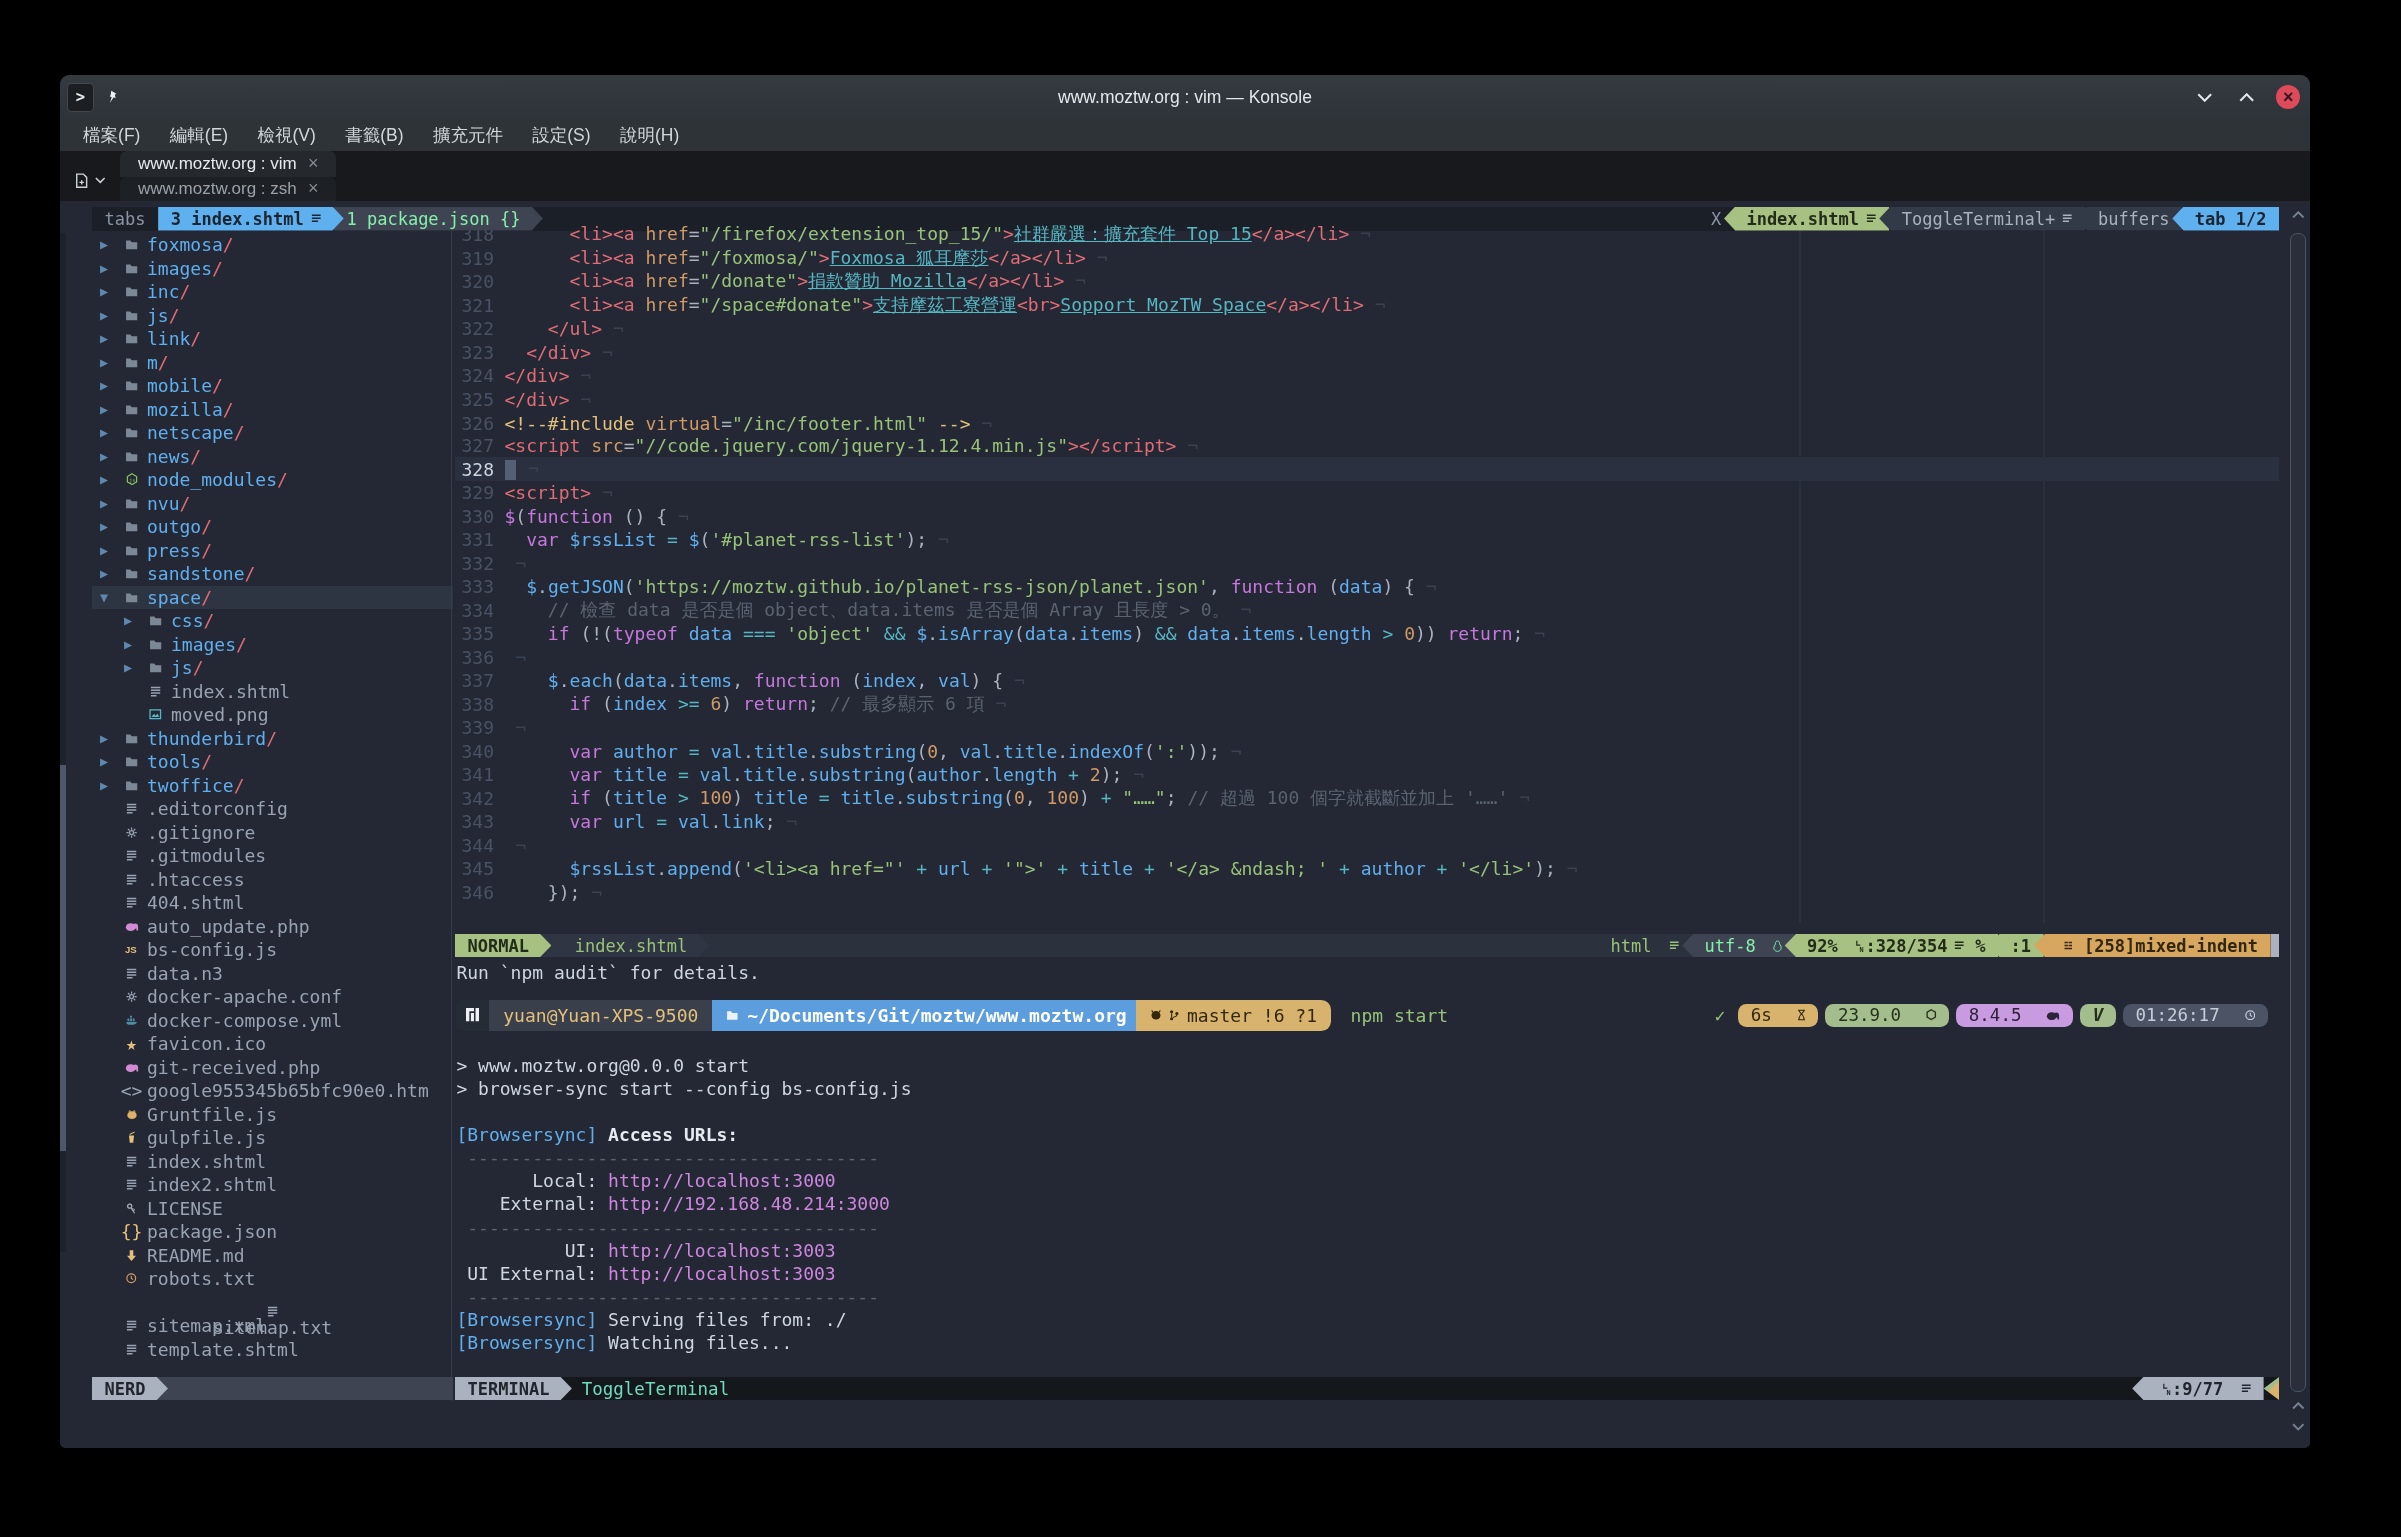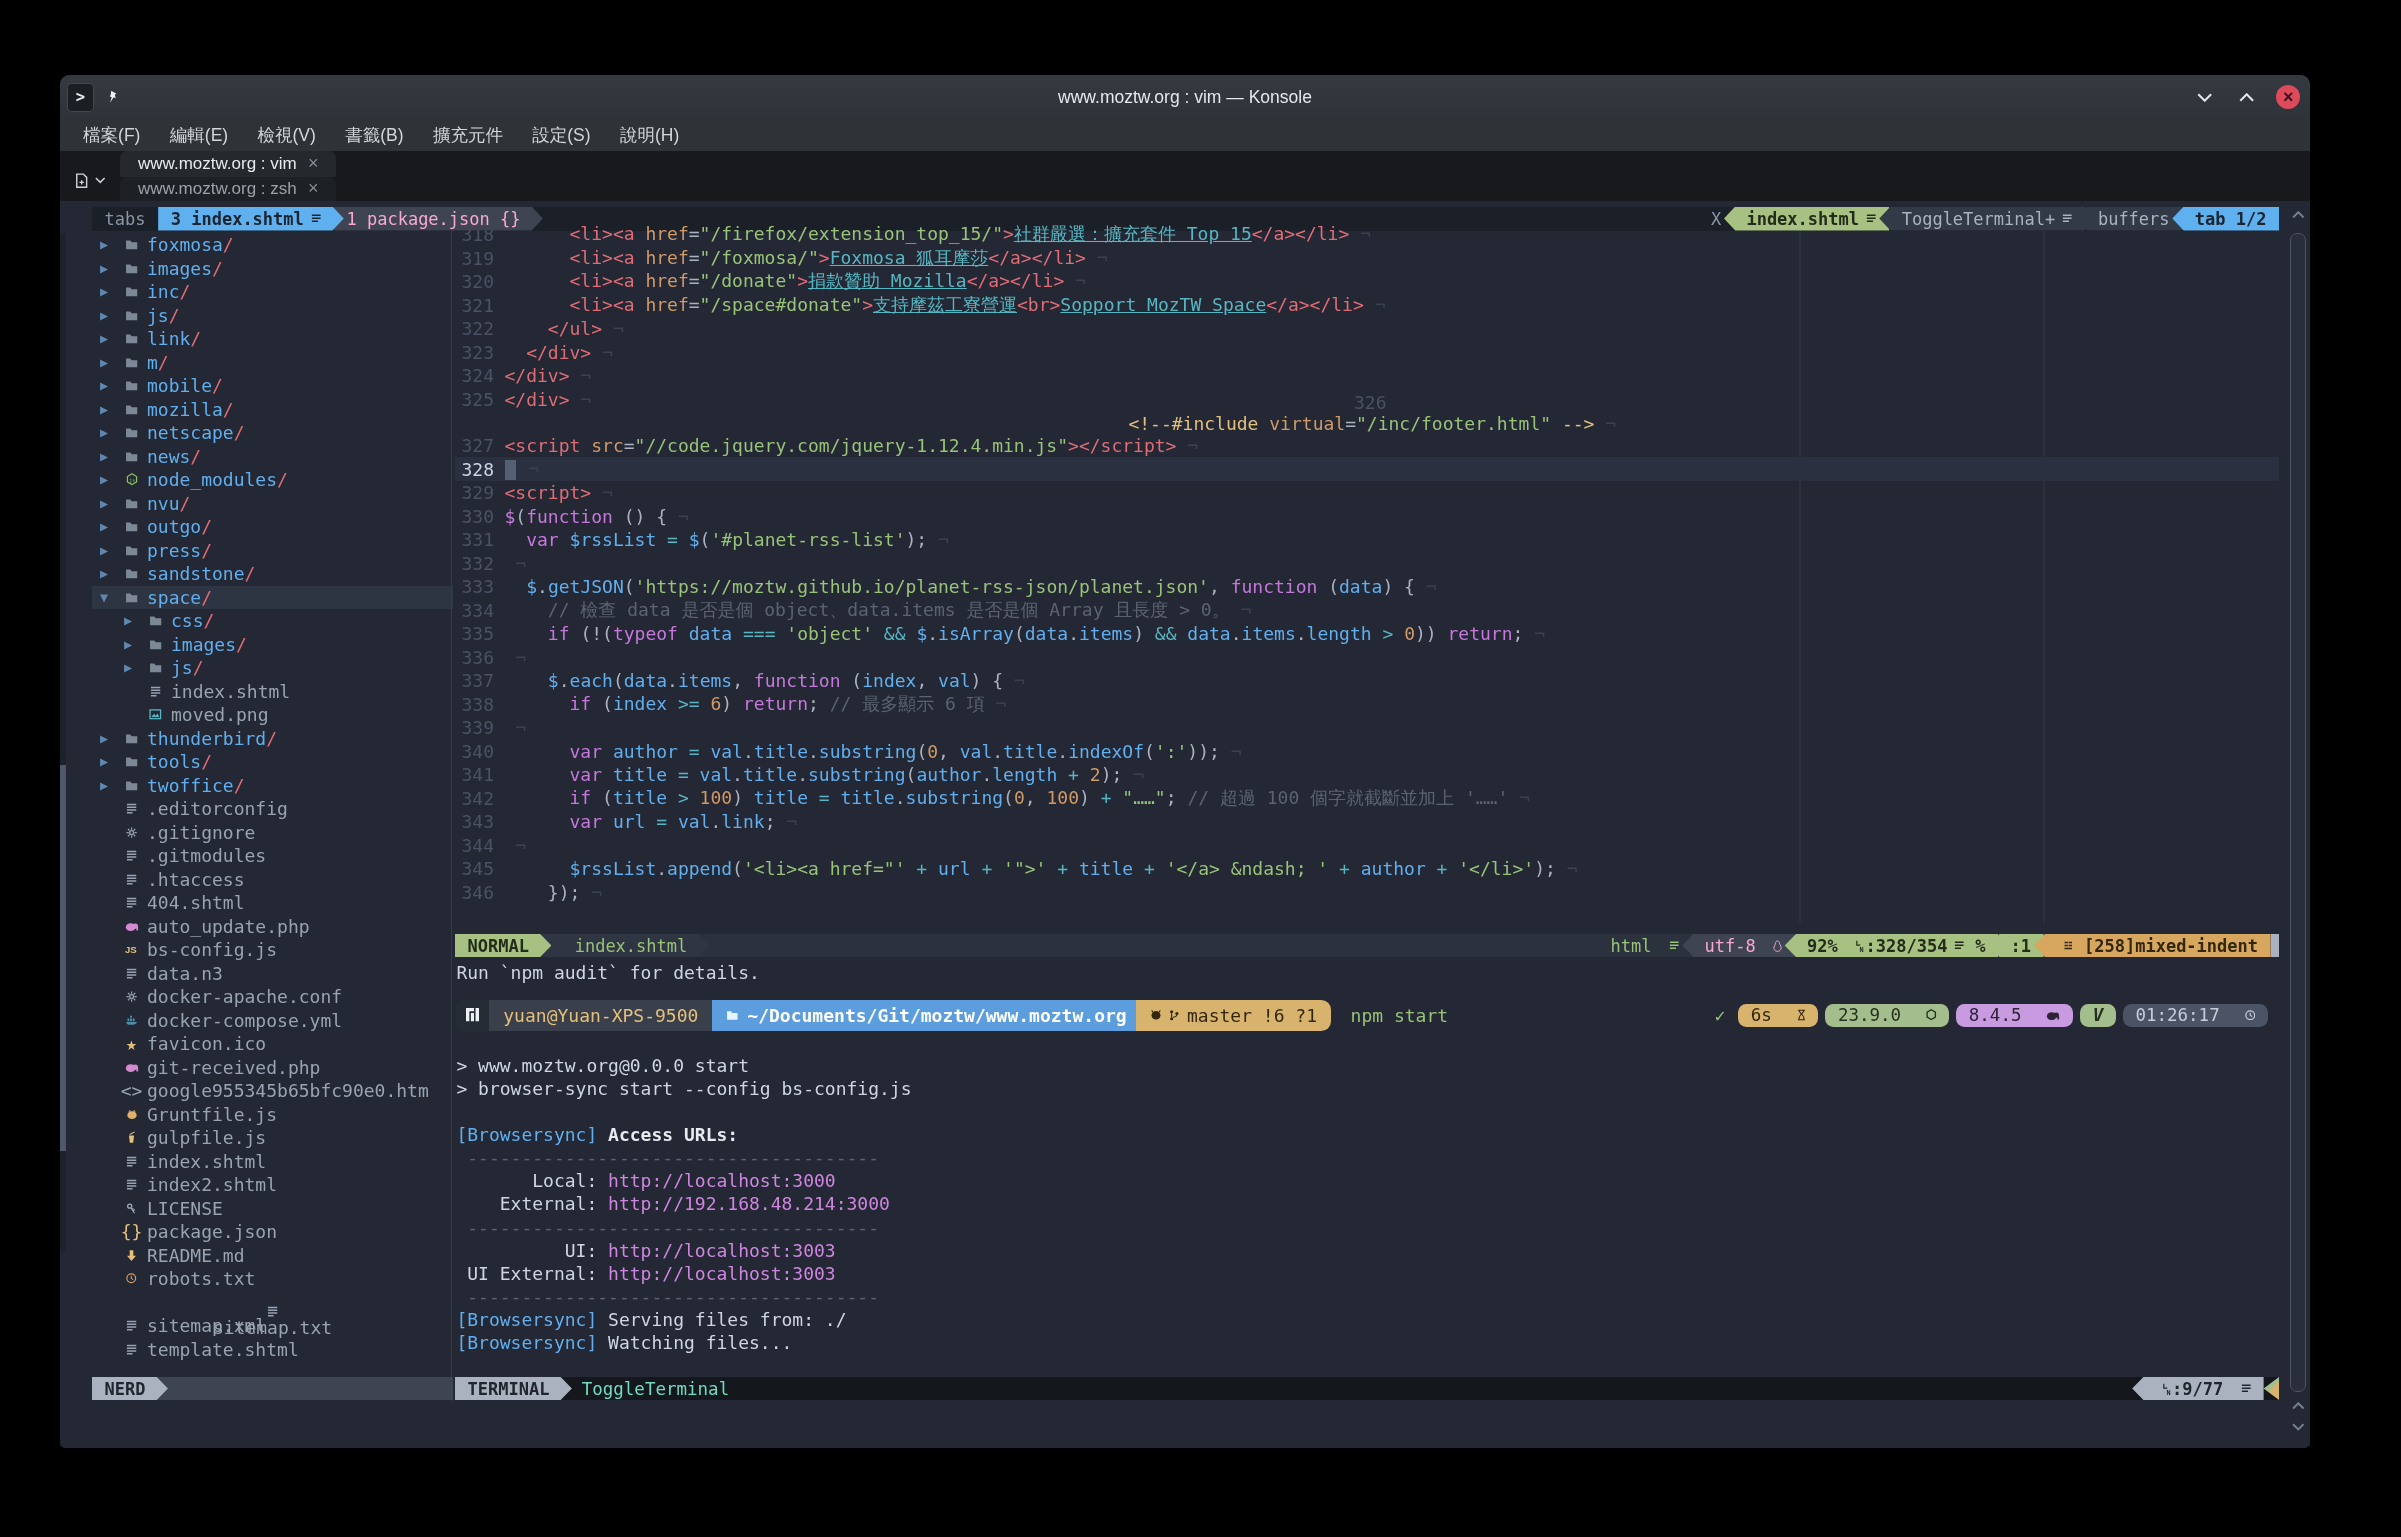--- a/index.html
+++ b/index.html
@@ -34,21 +34,21 @@
   .term{position:absolute;left:0;top:126px;right:0;bottom:0;background:#232834;
         font-family:"DejaVu Sans Mono",monospace;font-size:18px;color:#aab2bf;}
   .vtabline{position:absolute;left:32px;right:31px;top:5.6px;height:24px;background:#1b1f28;display:flex;align-items:stretch;}
   .vtl-spacer{flex:1;}
   .seg{display:inline-flex;align-items:center;white-space:pre;padding:0 12.6px;font-size:17px;position:relative;}
   .seg .svgi{display:inline-flex;margin-left:7px;}
   .seg.cr{clip-path:polygon(0 0,calc(100% - 11.2px) 0,100% 50%,calc(100% - 11.2px) 100%,0 100%);padding-right:22.4px;margin-right:-9.8px;}
   .seg.cl{clip-path:polygon(0 50%,11.2px 0,100% 0,100% 100%,11.2px 100%);padding-left:22.4px;margin-left:-9.8px;}
   .s-plain{background:transparent;color:#8b94a5;}
   .s-blue{background:#5fb0ee;color:#1c2430;font-weight:bold;}
-  .s-gray{background:#3e4452;color:#f9a8d4;}
+  .s-gray{background:#3e4452;color:#86efac;}
   .s-green{background:#a6c181;color:#232c1a;font-weight:bold;}
   .s-dark{background:#323947;color:#aab2bf;}
   .s-orange{background:#d7a65f;color:#33270f;font-weight:bold;justify-content:flex-end;}
   .s-file{background:#2f3542;color:#98c379;}
   .s-plainGreen{background:transparent;color:#98c379;}
   .s-lightgray{background:#aab2bf;color:#20252e;font-weight:bold;}
   
   #tree{position:absolute;left:32px;top:0;width:361px;bottom:0;}
   .trow{position:absolute;left:0;width:100%;height:23px;display:flex;align-items:center;white-space:pre;}
   .trow.sel{background:#2e3542;}
@@ -361,21 +361,21 @@
           <div class="colcol" style="left: 1344px;"></div>
           <div class="colcol" style="left: 1588px;"></div>
           <div class="cline" style="top: 21px;"><span class="lnum">318</span><span class="ltext"><span class="t-pun">      </span><span class="t-tag">&lt;li&gt;&lt;a </span><span class="t-attr">href</span><span class="t-pun">=</span><span class="t-str">"/firefox/extension_top_15/"</span><span class="t-tag">&gt;</span><span class="t-link">社群嚴選：擴充套件 Top 15</span><span class="t-tag">&lt;/a&gt;&lt;/li&gt;</span><span class="eol"> ¬</span></span></div>
           <div class="cline" style="top: 45px;"><span class="lnum">319</span><span class="ltext"><span class="t-pun">      </span><span class="t-tag">&lt;li&gt;&lt;a </span><span class="t-attr">href</span><span class="t-pun">=</span><span class="t-str">"/foxmosa/"</span><span class="t-tag">&gt;</span><span class="t-link">Foxmosa 狐耳摩莎</span><span class="t-tag">&lt;/a&gt;&lt;/li&gt;</span><span class="eol"> ¬</span></span></div>
           <div class="cline" style="top: 68px;"><span class="lnum">320</span><span class="ltext"><span class="t-pun">      </span><span class="t-tag">&lt;li&gt;&lt;a </span><span class="t-attr">href</span><span class="t-pun">=</span><span class="t-str">"/donate"</span><span class="t-tag">&gt;</span><span class="t-link">捐款贊助 Mozilla</span><span class="t-tag">&lt;/a&gt;&lt;/li&gt;</span><span class="eol"> ¬</span></span></div>
           <div class="cline" style="top: 92px;"><span class="lnum">321</span><span class="ltext"><span class="t-pun">      </span><span class="t-tag">&lt;li&gt;&lt;a </span><span class="t-attr">href</span><span class="t-pun">=</span><span class="t-str">"/space#donate"</span><span class="t-tag">&gt;</span><span class="t-link">支持摩茲工寮營運</span><span class="t-tag">&lt;br&gt;</span><span class="t-link">Sopport MozTW Space</span><span class="t-tag">&lt;/a&gt;&lt;/li&gt;</span><span class="eol"> ¬</span></span></div>
           <div class="cline" style="top: 115px;"><span class="lnum">322</span><span class="ltext"><span class="t-pun">    </span><span class="t-tag">&lt;/ul&gt;</span><span class="eol"> ¬</span></span></div>
           <div class="cline" style="top: 139px;"><span class="lnum">323</span><span class="ltext"><span class="t-pun">  </span><span class="t-tag">&lt;/div&gt;</span><span class="eol"> ¬</span></span></div>
           <div class="cline" style="top: 162px;"><span class="lnum">324</span><span class="ltext"><span class="t-tag">&lt;/div&gt;</span><span class="eol"> ¬</span></span></div>
           <div class="cline" style="top: 186px;"><span class="lnum">325</span><span class="ltext"><span class="t-tag">&lt;/div&gt;</span><span class="eol"> ¬</span></span></div>
-          <div class="cline" style="top: 191px; flex-direction: column;"><span class="lnum">326</span><span class="ltext"><span class="t-yel">&lt;!--#include </span><span class="t-attr">virtual</span><span class="t-pun">=</span><span class="t-str">"/inc/footer.html"</span><span class="t-yel"> --&gt;</span><span class="eol"> ¬</span></span></div>
+          <div class="cline" style="top: 210px;"><span class="lnum">326</span><span class="ltext"><span class="t-yel">&lt;!--#include </span><span class="t-attr">virtual</span><span class="t-pun">=</span><span class="t-str">"/inc/footer.html"</span><span class="t-yel"> --&gt;</span><span class="eol"> ¬</span></span></div>
           <div class="cline" style="top: 232px;"><span class="lnum">327</span><span class="ltext"><span class="t-tag">&lt;script </span><span class="t-attr">src</span><span class="t-pun">=</span><span class="t-str">"//code.jquery.com/jquery-1.12.4.min.js"</span><span class="t-tag">&gt;&lt;/script&gt;</span><span class="eol"> ¬</span></span></div>
           <div class="cline cursor" style="top: 256px;"><span class="lnum">328</span><span class="ltext"><span class="cursorblock"></span><span class="eol"> ¬</span></span></div>
           <div class="cline" style="top: 279px;"><span class="lnum">329</span><span class="ltext"><span class="t-tag">&lt;script&gt;</span><span class="eol"> ¬</span></span></div>
           <div class="cline" style="top: 303px;"><span class="lnum">330</span><span class="ltext"><span class="t-kw">$</span><span class="t-pun">(</span><span class="t-kw">function</span><span class="t-pun"> () {</span><span class="eol"> ¬</span></span></div>
           <div class="cline" style="top: 326px;"><span class="lnum">331</span><span class="ltext"><span class="t-pun">  </span><span class="t-kw">var </span><span class="t-fn">$rssList</span><span class="t-op"> = </span><span class="t-fn">$</span><span class="t-pun">(</span><span class="t-str">'#planet-rss-list'</span><span class="t-pun">);</span><span class="eol"> ¬</span></span></div>
           <div class="cline" style="top: 350px;"><span class="lnum">332</span><span class="ltext"><span class="eol"> ¬</span></span></div>
           <div class="cline" style="top: 373px;"><span class="lnum">333</span><span class="ltext"><span class="t-pun">  </span><span class="t-fn">$</span><span class="t-pun">.</span><span class="t-fn">getJSON</span><span class="t-pun">(</span><span class="t-str">'https://moztw.github.io/planet-rss-json/planet.json'</span><span class="t-pun">, </span><span class="t-kw">function</span><span class="t-pun"> (</span><span class="t-id">data</span><span class="t-pun">) {</span><span class="eol"> ¬</span></span></div>
           <div class="cline" style="top: 397px;"><span class="lnum">334</span><span class="ltext"><span class="t-com">    // 檢查 data 是否是個 object、data.items 是否是個 Array 且長度 &gt; 0。</span><span class="eol"> ¬</span></span></div>
           <div class="cline" style="top: 420px;"><span class="lnum">335</span><span class="ltext"><span class="t-pun">    </span><span class="t-kw">if</span><span class="t-pun"> (!(</span><span class="t-kw">typeof </span><span class="t-id">data</span><span class="t-op"> === </span><span class="t-str">'object'</span><span class="t-op"> &amp;&amp; </span><span class="t-fn">$</span><span class="t-pun">.</span><span class="t-fn">isArray</span><span class="t-pun">(</span><span class="t-id">data</span><span class="t-pun">.</span><span class="t-id">items</span><span class="t-pun">)</span><span class="t-op"> &amp;&amp; </span><span class="t-id">data</span><span class="t-pun">.</span><span class="t-id">items</span><span class="t-pun">.</span><span class="t-id">length</span><span class="t-op"> &gt; </span><span class="t-num">0</span><span class="t-pun">)) </span><span class="t-kw">return</span><span class="t-pun">;</span><span class="eol"> ¬</span></span></div>
           <div class="cline" style="top: 444px;"><span class="lnum">336</span><span class="ltext"><span class="eol"> ¬</span></span></div>

